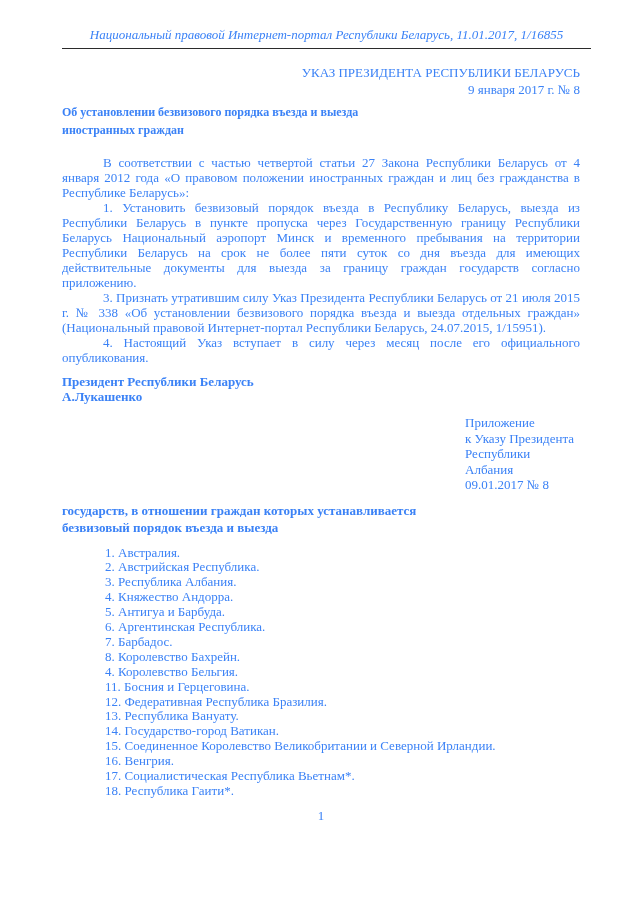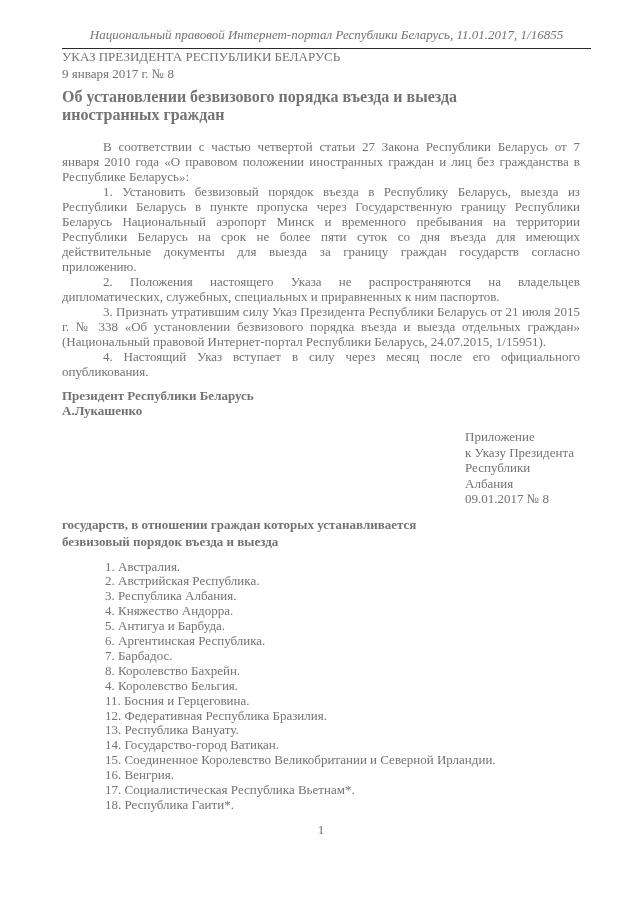--- a/index.html
+++ b/index.html
@@ -7,44 +7,44 @@
     padding: 0;
     background: #ffffff;
   }
   .page {
     position: relative;
     width: 640px;
     height: 905px;
     box-sizing: border-box;
     padding: 27px 60px 0 62px;
     background: #ffffff;
-    color: #737373;
+    color: #3b82f6;
     font-family: "Liberation Serif", "DejaVu Serif", serif;
     font-size: 13px;
     line-height: 15px;
     overflow: hidden;
   }
   .portal-header {
     font-style: italic;
     text-align: center;
     line-height: 15px;
     padding-bottom: 6px;
     border-bottom: 1.5px solid #2b2b2b;
     margin-right: -11px;
     white-space: nowrap;
   }
   .decree-heading {
-    margin-top: 0;
-    text-align: left;
+    margin-top: 16px;
+    text-align: right;
     line-height: 16.5px;
   }
   .doc-title {
     margin-top: 6px;
     font-weight: bold;
-    font-size: 16px;
+    font-size: 12px;
     line-height: 17.5px;
   }
   .body-text {
     margin-top: 16px;
   }
   .body-text p {
     margin: 0;
     text-align: justify;
     text-indent: 41px;
   }
@@ -90,23 +90,22 @@
   </div>
 
   <div class="doc-title">
 
   <div>Об установлении безвизового порядка въезда и выезда</div>
       <div>иностранных граждан</div>
     </div>
 
   <div class="body-text">
 
-  <p>В соответствии с частью четвертой статьи 27 Закона Республики Беларусь от 7 января 2010 года «О правовом положении иностранных граждан и лиц без гражданства в Республике Беларусь»:</p>
+  <p>В соответствии с частью четвертой статьи 27 Закона Республики Беларусь от 4 января 2012 года «О правовом положении иностранных граждан и лиц без гражданства в Республике Беларусь»:</p>
       <p>1. Установить безвизовый порядок въезда в Республику Беларусь, выезда из Республики Беларусь в пункте пропуска через Государственную границу Республики Беларусь Национальный аэропорт Минск и временного пребывания на территории Республики Беларусь на срок не более пяти суток со дня въезда для имеющих действительные документы для выезда за границу граждан государств согласно приложению.</p>
-      <p>2. Положения настоящего Указа не распространяются на владельцев дипломатических, служебных, специальных и приравненных к ним паспортов.</p>
       <p>3. Признать утратившим силу Указ Президента Республики Беларусь от 21 июля 2015 г. № 338 «Об установлении безвизового порядка въезда и выезда отдельных граждан» (Национальный правовой Интернет-портал Республики Беларусь, 24.07.2015, 1/15951).</p>
       <p>4. Настоящий Указ вступает в силу через месяц после его официального опубликования.</p>
     </div>
 
   <div class="signature">
     <span>Президент Республики Беларусь</span>
     <span>А.Лукашенко</span>
   </div>
 
   <div class="appendix">

